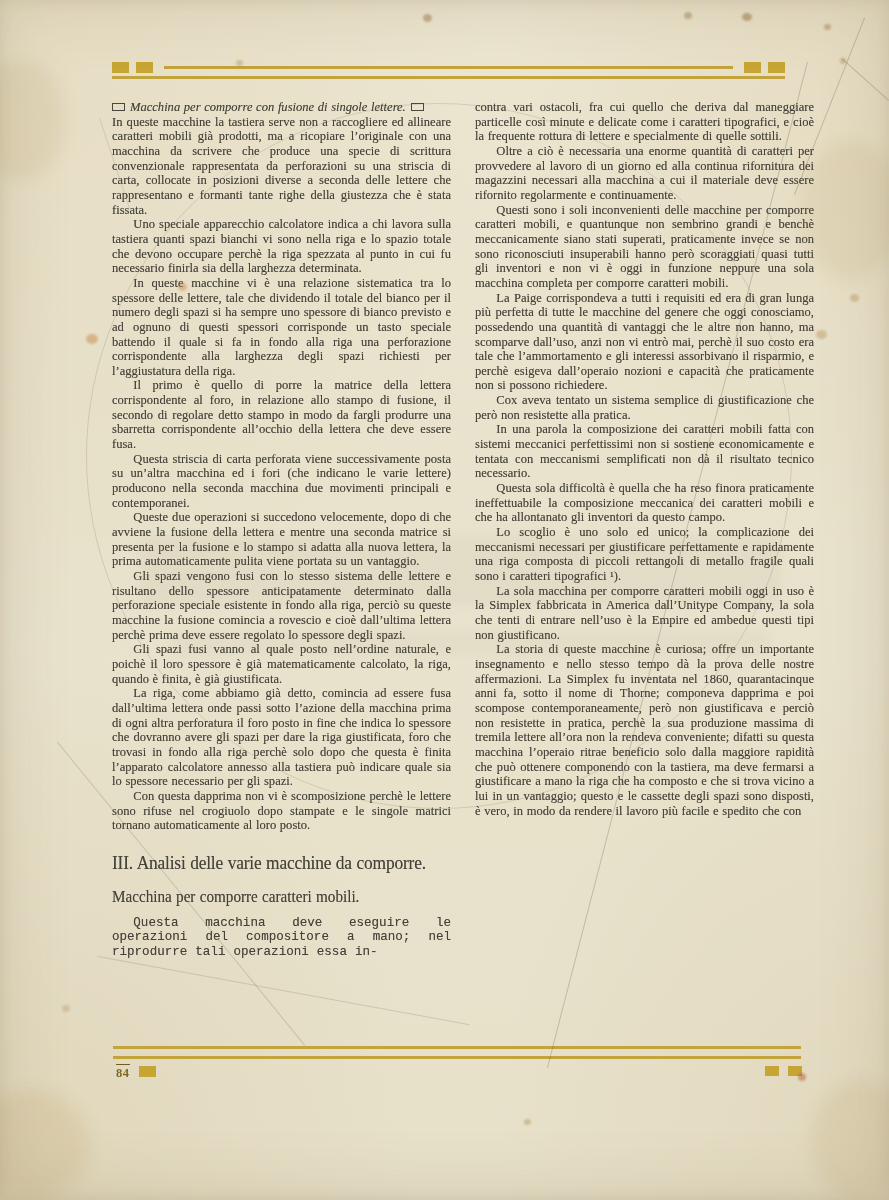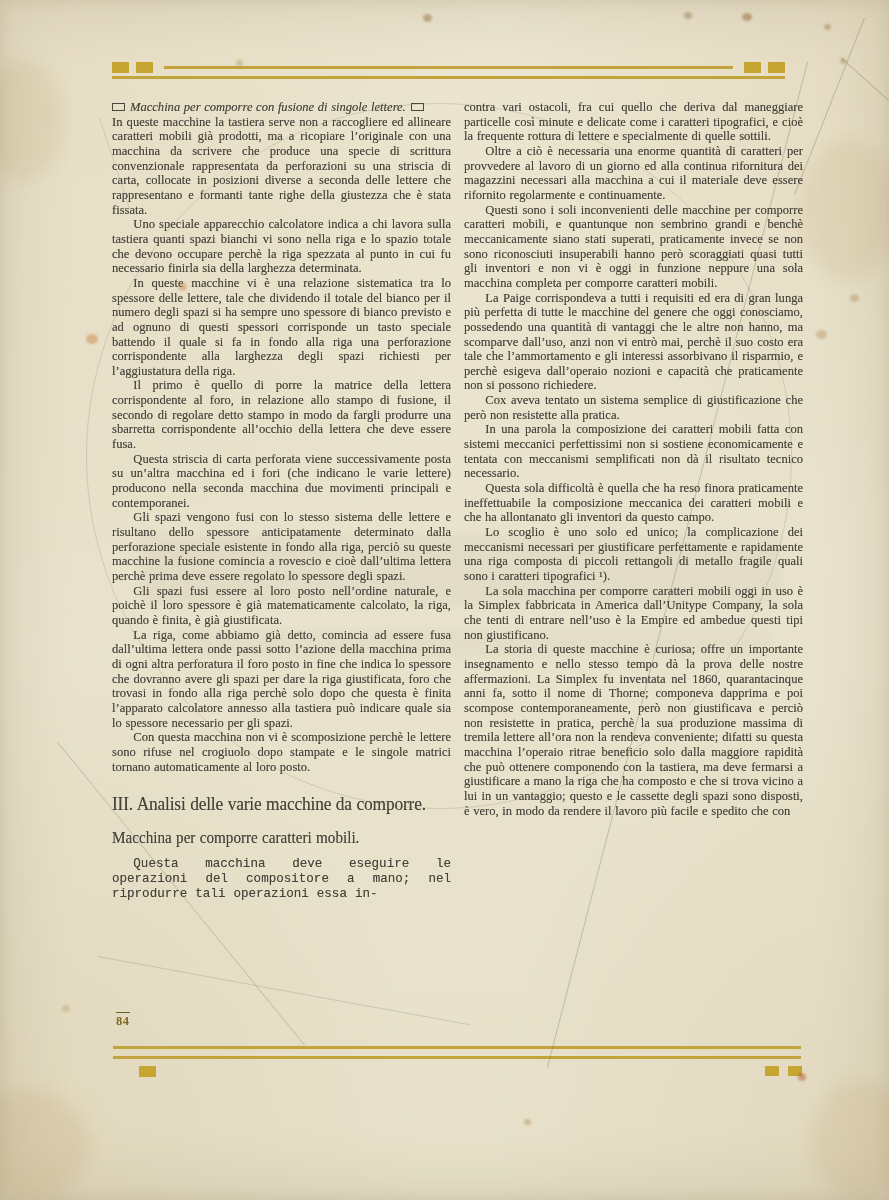--- a/index.html
+++ b/index.html
@@ -18,31 +18,31 @@
     box-shadow:inset 0 0 70px rgba(115,95,55,0.20), inset 0 0 14px rgba(115,95,55,0.12);}
   
   .gold-sq{display:inline-block;background:#c7a532;}
   .orn-row1{position:absolute;top:62px;left:112px;width:673px;height:11px;display:flex;align-items:center;}
   .orn-row1 .gold-sq{width:17px;height:11px;margin-right:7px;flex:0 0 auto;}
   .orn-row1 .gold-sq.rt{margin-right:0;margin-left:7px;}
   .orn-row1 .mid-rule{flex:1 1 auto;height:3px;background:#c3a33b;margin:0 4px;}
   .orn-row2{position:absolute;top:76px;left:112px;width:673px;height:3px;background:#c3a33b;}
   .foot-rule1{position:absolute;top:1046px;left:113px;width:688px;height:3px;background:#c3a33b;}
   .foot-rule2{position:absolute;top:1056px;left:113px;width:688px;height:3px;background:#c3a33b;}
-  .page-num{position:absolute;top:1012px;left:116px;font-size:12.5px;font-weight:bold;color:#7e6823;
+  .page-num{position:absolute;top:1064px;left:116px;font-size:12.5px;font-weight:bold;color:#7e6823;
     border-top:1.5px solid #6d5c26;padding-top:1px;letter-spacing:0.5px;}
   .foot-sq-left{position:absolute;top:1066px;left:139px;width:17px;height:11px;}
   .foot-sq-r1{position:absolute;top:1066px;left:765px;width:14px;height:10px;}
   .foot-sq-r2{position:absolute;top:1066px;left:788px;width:14px;height:10px;}
   
   .col{position:absolute;top:100px;width:339px;text-align:justify;
     font-size:12.55px;line-height:14.65px;word-spacing:0.5px;
     text-shadow:0 0 0.4px rgba(62,58,48,0.45);}
   .col.left{left:112px;}
-  .col.right{left:464px;}
+  .col.right{left:475px;}
   .col p{margin:0;text-indent:1.7em;}
   .col p.noindent{text-indent:0;}
   .col-title{display:flex;align-items:center;font-style:italic;white-space:nowrap;}
   .col-title .t{flex:0 1 auto;padding:0 5px;}
   .rect-mark{display:inline-block;width:11px;height:6px;border:1.3px solid #4a473e;flex:0 0 auto;}
   h2.section{font-weight:normal;font-size:18.5px;line-height:22px;margin:19px 0 0 0;
     white-space:nowrap;transform:scaleX(0.94);transform-origin:0 50%;letter-spacing:-0.2px;}
   h3.subsection{font-weight:normal;font-size:15.8px;line-height:19px;margin:13px 0 0 0;
     white-space:nowrap;transform:scaleX(0.96);transform-origin:0 50%;}
   .after-head{margin-top:10px !important;font-family:Liberation Mono, monospace;}
@@ -74,24 +74,25 @@
     <div class="col-title">
       <span class="rect-mark"></span>
       <span class="t">Macchina per comporre con fusione di singole lettere.</span>
       <span class="rect-mark"></span>
     </div>
     <p class="noindent">In queste macchine la tastiera serve non a raccogliere ed allineare caratteri mobili già prodotti, ma a ricopiare l’originale con una macchina da scrivere che produce una specie di scrittura convenzionale rappresentata da perforazioni su una striscia di carta, collocate in posizioni diverse a seconda delle lettere che rappresentano e formanti tante righe della giustezza che è stata fissata.</p>
     <p>Uno speciale apparecchio calcolatore indica a chi lavora sulla tastiera quanti spazi bianchi vi sono nella riga e lo spazio totale che devono occupare perchè la riga spezzata al punto in cui fu necessario finirla sia della larghezza determinata.</p>
     <p>In queste macchine vi è una relazione sistematica tra lo spessore delle lettere, tale che dividendo il totale del bianco per il numero degli spazi si ha sempre uno spessore di bianco previsto e ad ognuno di questi spessori corrisponde un tasto speciale battendo il quale si fa in fondo alla riga una perforazione corrispondente alla larghezza degli spazi richiesti per l’aggiustatura della riga.</p>
     <p>Il primo è quello di porre la matrice della lettera corrispondente al foro, in relazione allo stampo di fusione, il secondo di regolare detto stampo in modo da fargli produrre una sbarretta corrispondente all’occhio della lettera che deve essere fusa.</p>
     <p>Questa striscia di carta perforata viene successivamente posta su un’altra macchina ed i fori (che indicano le varie lettere) producono nella seconda macchina due movimenti principali e contemporanei.</p>
+    <p>Queste due operazioni si succedono velocemente, dopo di che avviene la fusione della lettera e mentre una seconda matrice si presenta per la fusione e lo stampo si adatta alla nuova lettera, la prima automaticamente pulita viene portata su un vantaggio.</p>
     <p>Gli spazi vengono fusi con lo stesso sistema delle lettere e risultano dello spessore anticipatamente determinato dalla perforazione speciale esistente in fondo alla riga, perciò su queste macchine la fusione comincia a rovescio e cioè dall’ultima lettera perchè prima deve essere regolato lo spessore degli spazi.</p>
-    <p>Gli spazi fusi essere al loro posto nell’ordine naturale, e poichè il loro spessore è già matematicamente calcolato, la riga, quando è finita, è già giustificata.</p>
+    <p>Gli spazi fusi vanno al quale posto nell’ordine naturale, e poichè il loro spessore è già matematicamente calcolato, la riga, quando è finita, è già giustificata.</p>
     <p>La riga, come abbiamo già detto, comincia ad essere fusa dall’ultima lettera onde passi sotto l’azione della macchina prima di ogni altra perforatura il foro posto in fine che indica lo spessore che dovranno avere gli spazi per dare la riga giustificata, foro che trovasi in fondo alla riga perchè solo dopo che questa è finita l’apparato calcolatore annesso alla tastiera può indicare quale sia lo spessore necessario per gli spazi.</p>
-    <p>Con questa macchina non vi è scomposizione perchè le lettere sono rifuse nel crogiuolo dopo stampate e le singole matrici tornano automaticamente al loro posto.</p>
+    <p>Con questa dapprima non vi è scomposizione perchè le lettere sono rifuse nel crogiuolo dopo stampate e le singole matrici tornano automaticamente al loro posto.</p>
     <h2 class="section">III. Analisi delle varie macchine da comporre.</h2>
     <h3 class="subsection">Macchina per comporre caratteri mobili.</h3>
     <p class="after-head">Questa macchina deve eseguire le operazioni del compositore a mano; nel riprodurre tali operazioni essa in-</p>
   </div>
 
   <div class="col right">
     <p class="noindent">contra vari ostacoli, fra cui quello che deriva dal maneggiare particelle così minute e delicate come i caratteri tipografici, e cioè la frequente rottura di lettere e specialmente di quelle sottili.</p>
     <p>Oltre a ciò è necessaria una enorme quantità di caratteri per provvedere al lavoro di un giorno ed alla continua rifornitura dei magazzini necessari alla macchina a cui il materiale deve essere rifornito regolarmente e continuamente.</p>
     <p>Questi sono i soli inconvenienti delle macchine per comporre caratteri mobili, e quantunque non sembrino grandi e benchè meccanicamente siano stati superati, praticamente invece se non sono riconosciuti insuperabili hanno però scoraggiati quasi tutti gli inventori e non vi è oggi in funzione neppure una sola macchina completa per comporre caratteri mobili.</p>
     <p>La Paige corrispondeva a tutti i requisiti ed era di gran lunga più perfetta di tutte le macchine del genere che oggi conosciamo, possedendo una quantità di vantaggi che le altre non hanno, ma scomparve dall’uso, anzi non vi entrò mai, perchè il suo costo era tale che l’ammortamento e gli interessi assorbivano il risparmio, e perchè esigeva dall’operaio nozioni e capacità che praticamente non si possono richiedere.</p>

